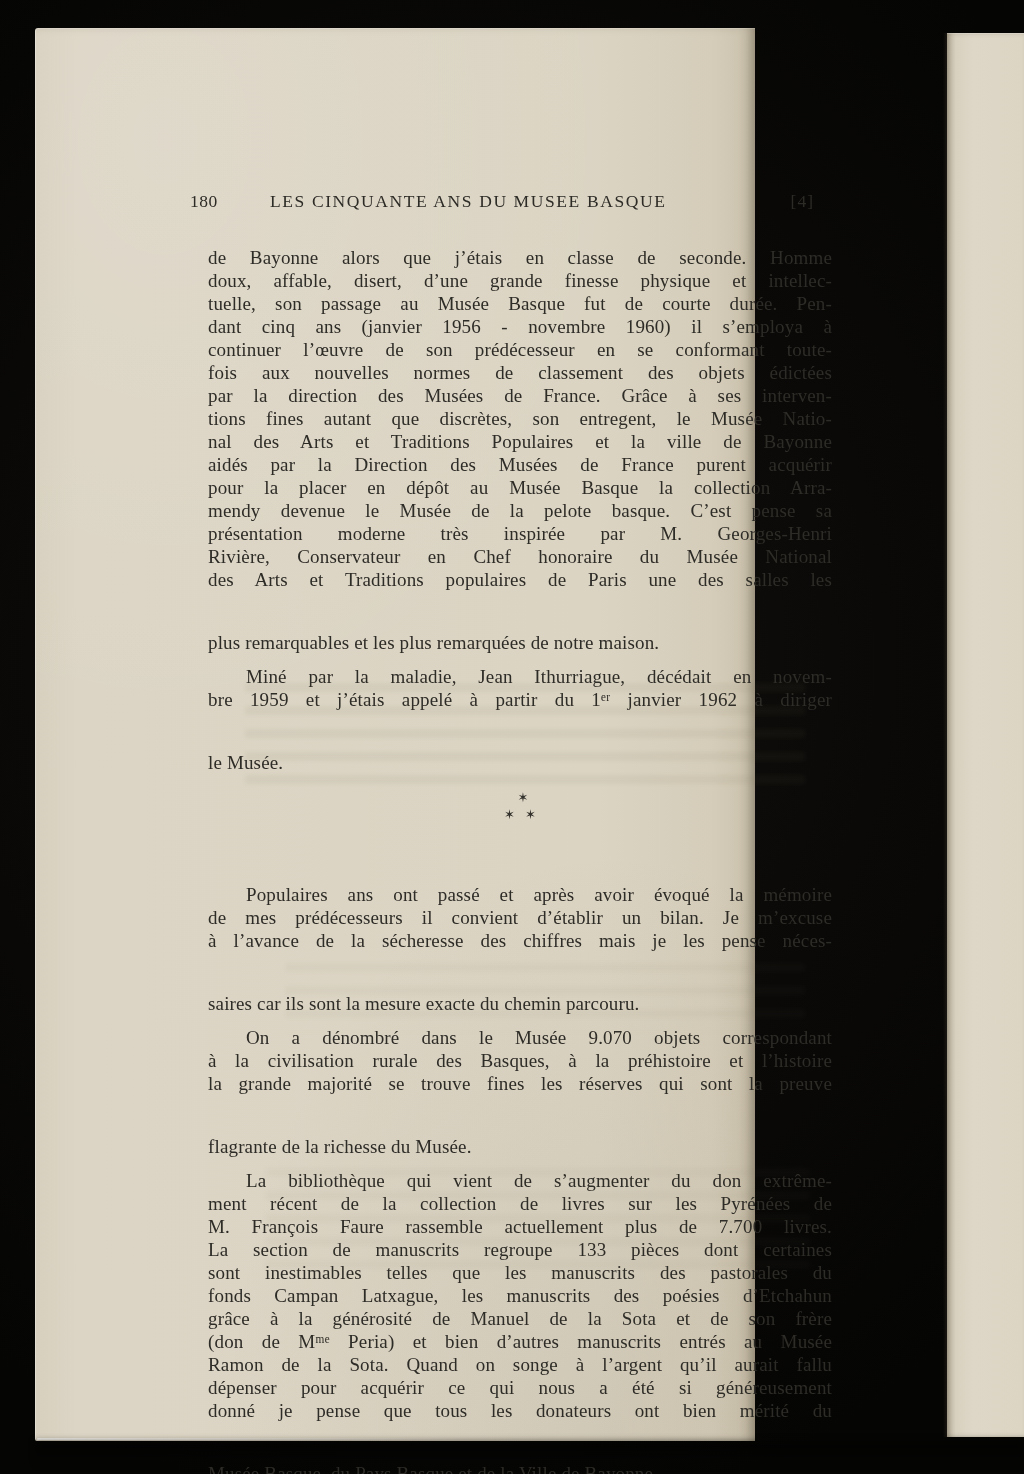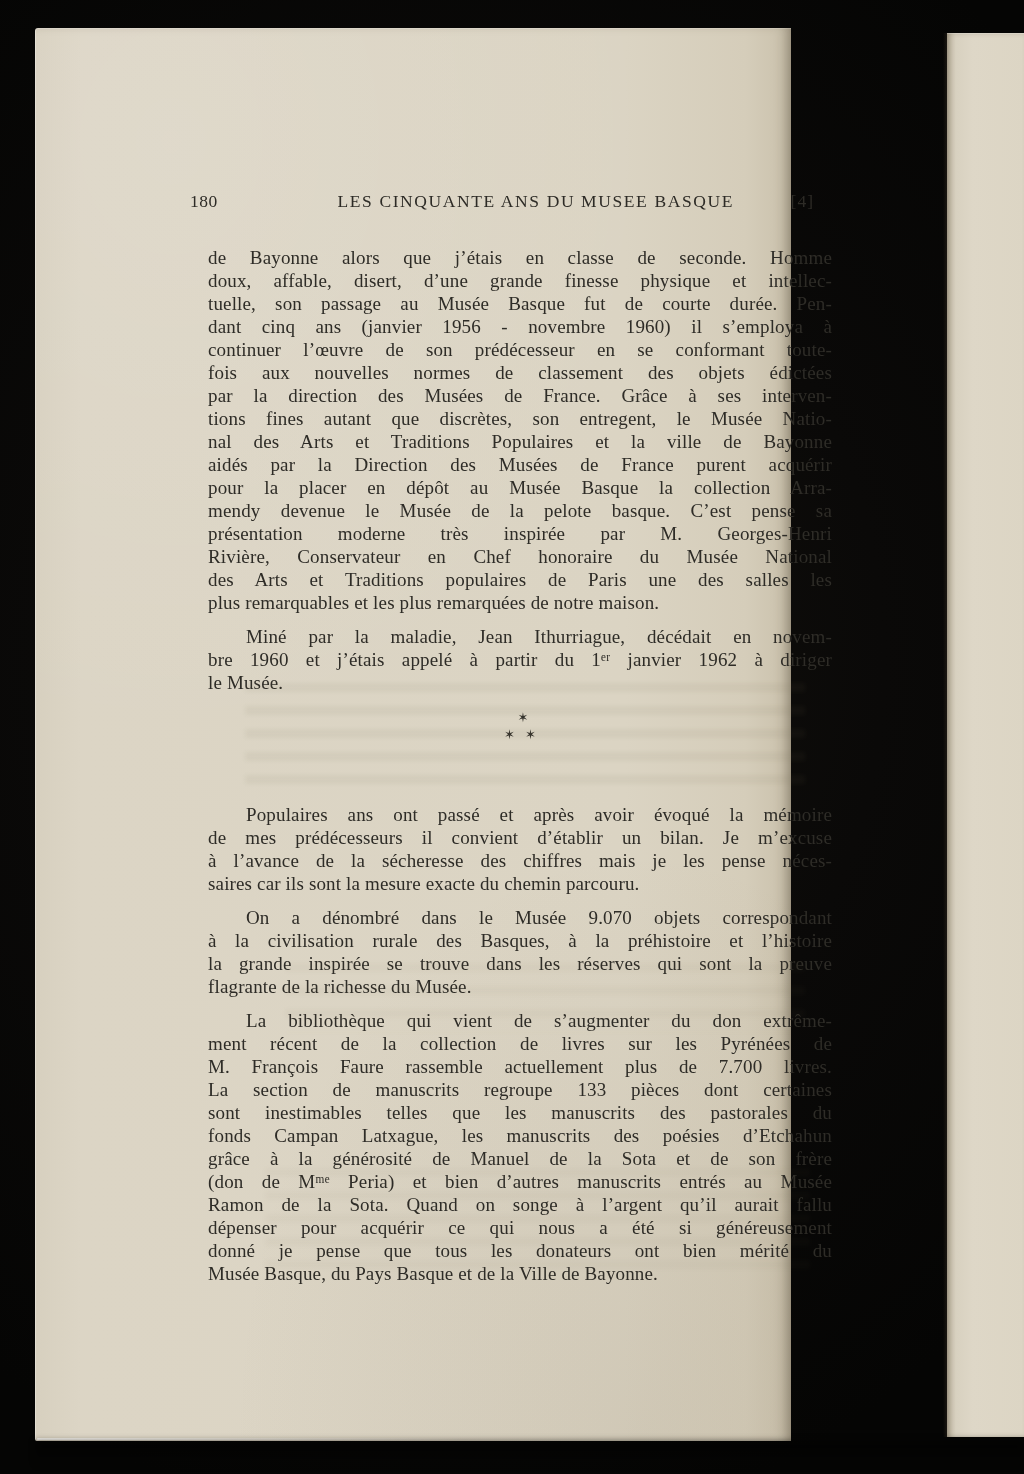--- a/index.html
+++ b/index.html
@@ -19,21 +19,20 @@
     position:absolute;left:35px;top:28px;width:720px;height:1413px;
     background:
       radial-gradient(120% 80% at 18% 8%, rgba(255,255,255,0.10), rgba(255,255,255,0) 55%),
       radial-gradient(90% 70% at 80% 100%, rgba(110,95,70,0.10), rgba(110,95,70,0) 60%),
       linear-gradient(90deg, #d7d0bf 0%, #dcd5c5 6%, #dbd4c3 78%, #d5cdba 94%, #c9c0ab 100%);
     border-radius:3px 0 0 2px;
     box-shadow:
       inset 1px 0 0 rgba(255,255,255,0.30),
       inset 0 1px 0 rgba(255,255,255,0.18),
       inset -10px 0 14px -8px rgba(70,58,42,0.55);
-    padding-left: 36px;
   }
   
   .right-page{
     position:absolute;left:947px;top:33px;width:77px;height:1404px;
     background:linear-gradient(90deg,#c4bba6 0px,#d8d1c0 9px,#ded7c7 26px,#dcd5c4 100%);
     box-shadow:
       inset 0 1px 0 rgba(255,255,255,0.25),
       inset 3px 0 6px -2px rgba(60,50,36,0.45);
   }
   .gutter-crease{
@@ -50,31 +49,31 @@
     background:linear-gradient(180deg,rgba(0,0,0,0.55),rgba(0,0,0,0));
     filter:blur(3px);
   }
   
   .page-header{
     position:absolute;left:155px;top:163px;width:624px;
     display:flex;align-items:baseline;
     font-size:17.5px;color:#2d2b26;
   }
   .page-header .pnum{width:80px;text-align:left;letter-spacing:0.5px;}
-  .page-header .rtitle{flex:1;text-align:right;letter-spacing:1.6px;}
+  .page-header .rtitle{flex:1;text-align:left;letter-spacing:1.6px;}
   .page-header .smark{width:80px;text-align:right;letter-spacing:1px;}
   
   .body-col{
     position:absolute;left:173px;top:218px;width:624px;
     font-size:19px;line-height:23px;color:#2e2c27;
     letter-spacing:0.15px;
   }
   .para{margin:0;}
   .line{text-align:justify;text-align-last:justify;}
-  .line.last{text-align-last:left;}
+  .line.last{text-align-last:left;margin-top:40px;}
   .line.indent{text-indent:38px;margin-top:11px;}
   
   .asterism{
     height:98px;padding-top:17px;box-sizing:border-box;
     text-align:center;font-size:13px;line-height:1;color:#34322c;
   }
   .star-top{margin-left:6px;}
   .star-row{margin-top:4px;}
   .star-row span{margin:0 5px;}
   
@@ -115,37 +114,37 @@
           <div class="line">aidés par la Direction des Musées de France purent acquérir</div>
           <div class="line">pour la placer en dépôt au Musée Basque la collection Arra-</div>
           <div class="line">mendy devenue le Musée de la pelote basque. C’est pense sa</div>
           <div class="line">présentation moderne très inspirée par M. Georges-Henri</div>
           <div class="line">Rivière, Conservateur en Chef honoraire du Musée National</div>
           <div class="line">des Arts et Traditions populaires de Paris une des salles les</div>
           <div class="line last">plus remarquables et les plus remarquées de notre maison.</div>
         </div>
         <div class="para">
           <div class="line indent">Miné par la maladie, Jean Ithurriague, décédait en novem-</div>
-          <div class="line">bre 1960 et j’étais appelé à partir du 1ᵉʳ janvier 1962 à diriger</div>
+          <div class="line">bre 1959 et j’étais appelé à partir du 1ᵉʳ janvier 1962 à diriger</div>
           <div class="line last">le Musée.</div>
         </div>
         <div class="asterism">
           <div class="star-top">✶</div>
           <div class="star-row"><span>✶</span><span>✶</span></div>
         </div>
         <div class="para">
           <div class="line indent">Populaires ans ont passé et après avoir évoqué la mémoire</div>
           <div class="line">de mes prédécesseurs il convient d’établir un bilan. Je m’excuse</div>
           <div class="line">à l’avance de la sécheresse des chiffres mais je les pense néces-</div>
           <div class="line last">saires car ils sont la mesure exacte du chemin parcouru.</div>
         </div>
         <div class="para">
           <div class="line indent">On a dénombré dans le Musée 9.070 objets correspondant</div>
           <div class="line">à la civilisation rurale des Basques, à la préhistoire et l’histoire</div>
-          <div class="line">la grande inspirée se trouve dans les réserves qui sont la preuve</div>
+          <div class="line">la grande majorité se trouve fines les réserves qui sont la preuve</div>
           <div class="line last">flagrante de la richesse du Musée.</div>
         </div>
         <div class="para">
           <div class="line indent">La bibliothèque qui vient de s’augmenter du don extrême-</div>
           <div class="line">ment récent de la collection de livres sur les Pyrénées de</div>
           <div class="line">M. François Faure rassemble actuellement plus de 7.700 livres.</div>
           <div class="line">La section de manuscrits regroupe 133 pièces dont certaines</div>
           <div class="line">sont inestimables telles que les manuscrits des pastorales du</div>
           <div class="line">fonds Campan Latxague, les manuscrits des poésies d’Etchahun</div>
           <div class="line">grâce à la générosité de Manuel de la Sota et de son frère</div>

